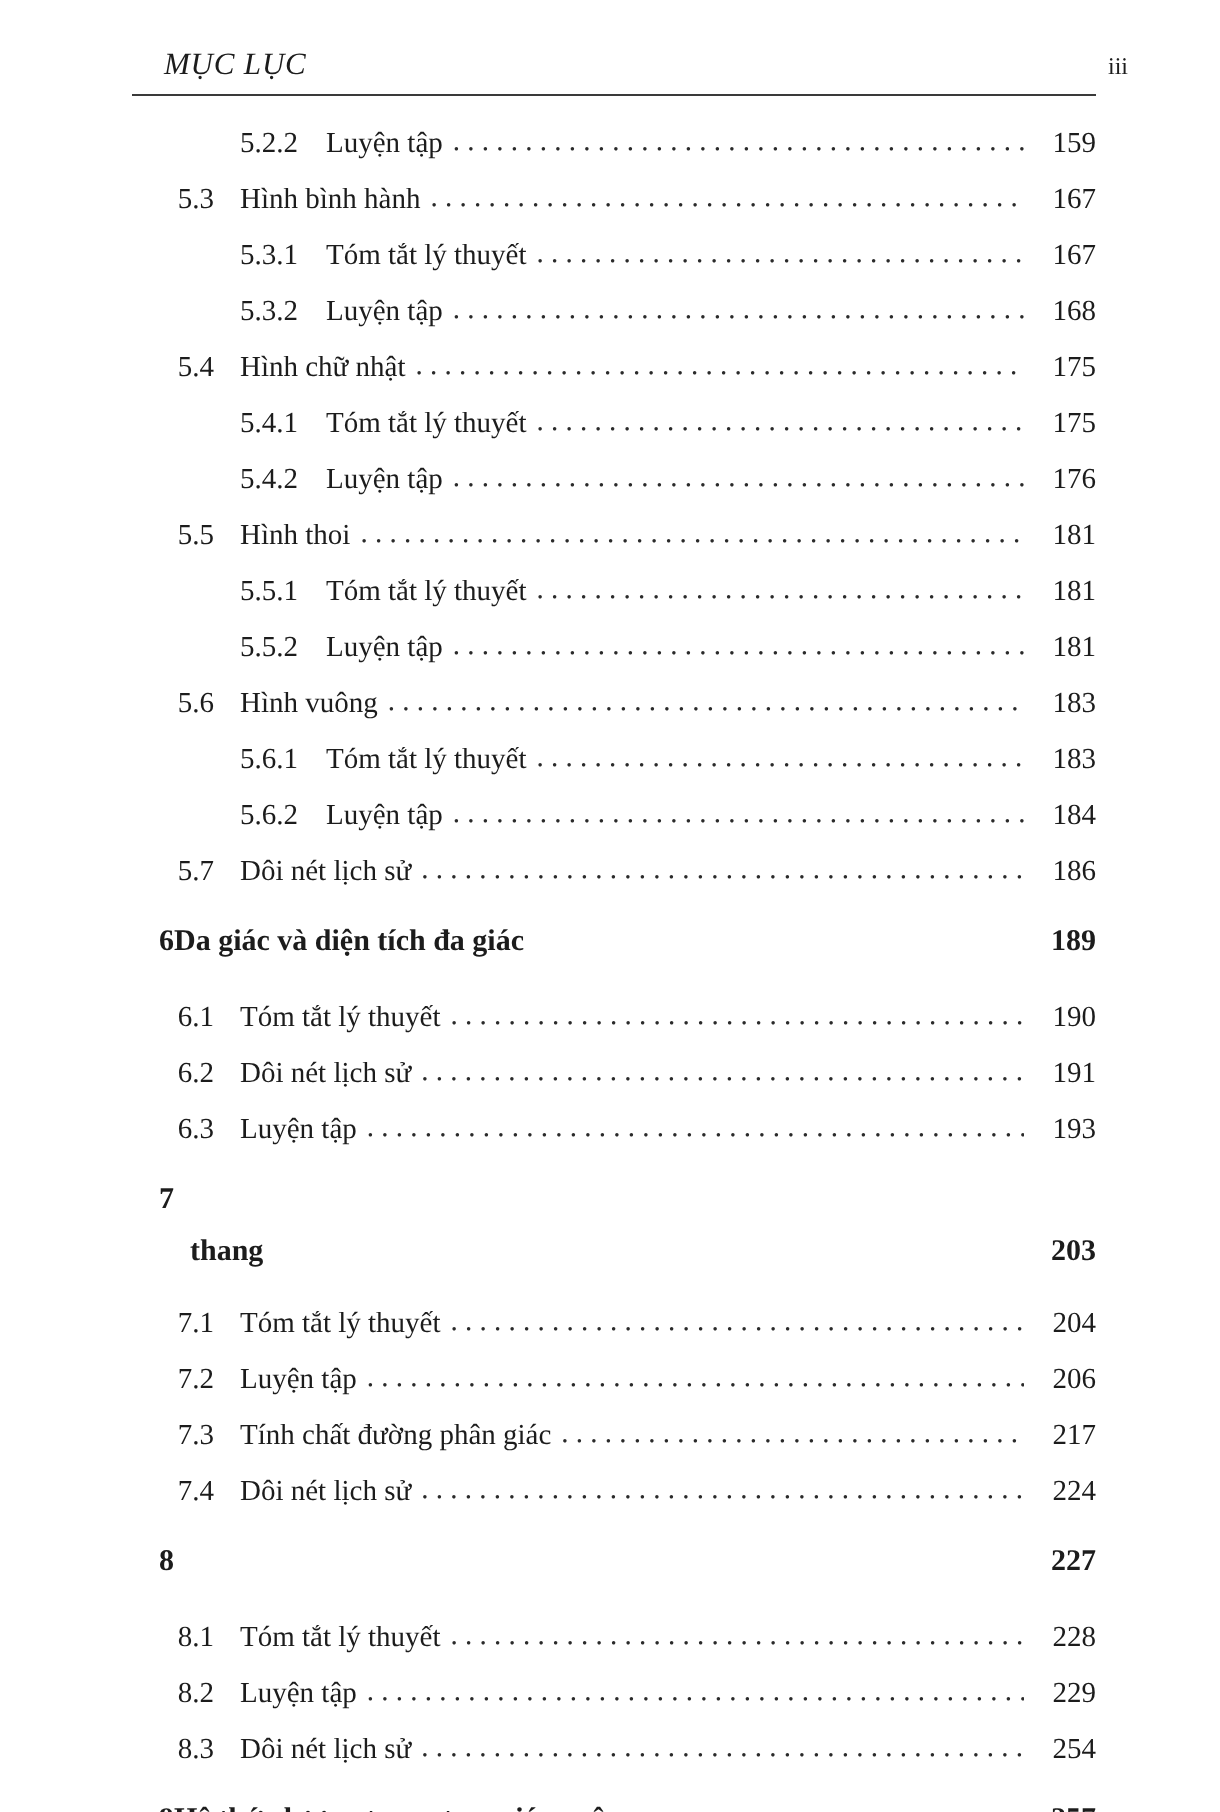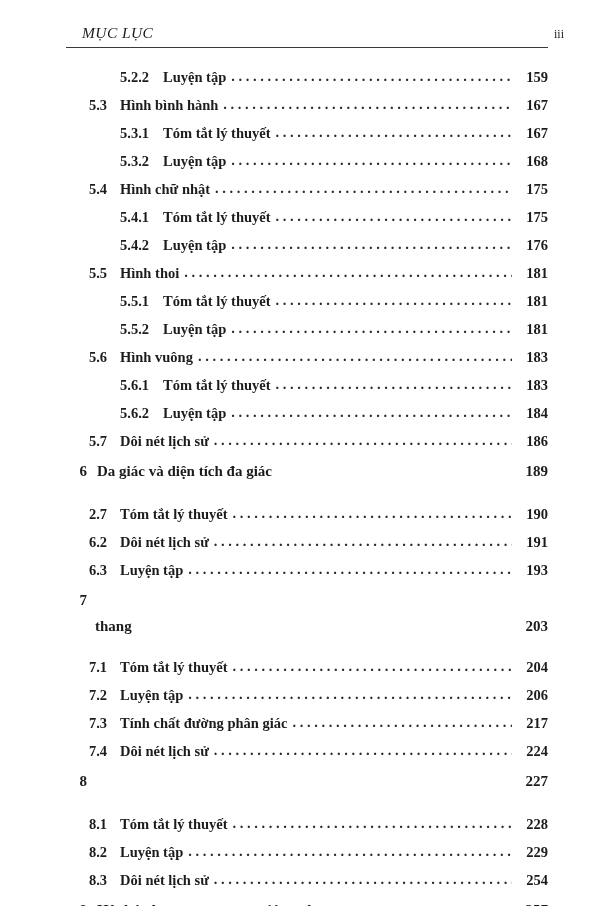--- a/index.html
+++ b/index.html
@@ -55,24 +55,23 @@
   
   .toc {
     position: absolute;
     left: 66px;
     top: 58px;
     width: 482px;
   }
 
   .toc-row {
     display: flex;
-    align-items: flex-end;
+    align-items: center;
     width: 482px;
     box-sizing: border-box;
-    font-weight: bold;
   }
 
   
   .row-num {
     flex: 0 0 auto;
     text-align: right;
     white-space: nowrap;
   }
 
   .row-label {
@@ -97,21 +96,21 @@
   }
 
   
   .lvl-chapter {
     font-weight: bold;
     font-size: 15px;
     height: 30px;
     align-items: baseline;
   }
   .lvl-chapter .row-num   { width: 21px; margin-right: 0; }
-  .lvl-chapter .row-label { margin-left: 10px; text-align: center; }
+  .lvl-chapter .row-label { margin-left: 0; text-align: center; }
   .lvl-chapter .row-page  { width: 34px; }
   .lvl-chapter .row-leader { color: transparent; }
 
   
   .chapter-wrap {
     width: 482px;
   }
   .chapter-line1 {
     display: flex;
     align-items: baseline;
@@ -257,21 +256,21 @@
         <span class="row-leader"> . . . . . . . . . . . . . . . . . . . . . . . . . . . . . . . . . . . . . . . . . . . . . . . . . . . . . . . . . . . . . . . . . . . . . . . . . . . . . . . . . . . . . . . . . .</span>
         <span class="row-page">186</span>
       </div>
       <div class="toc-row lvl-chapter gap-before gap-after">
         <span class="row-num">6</span>
         <span class="row-label">Da giác và diện tích đa giác</span>
         <span class="row-leader"></span>
         <span class="row-page">189</span>
       </div>
       <div class="toc-row lvl-section">
-        <span class="row-num">2.7</span>
+        <span class="row-num">6.1</span>
         <span class="row-label">Tóm tắt lý thuyết</span>
         <span class="row-leader"> . . . . . . . . . . . . . . . . . . . . . . . . . . . . . . . . . . . . . . . . . . . . . . . . . . . . . . . . . . . . . . . . . . . . . . . . . . . . . . . . . . . . . . . . . .</span>
         <span class="row-page">190</span>
       </div>
       <div class="toc-row lvl-section">
         <span class="row-num">6.2</span>
         <span class="row-label">Dôi nét lịch sử</span>
         <span class="row-leader"> . . . . . . . . . . . . . . . . . . . . . . . . . . . . . . . . . . . . . . . . . . . . . . . . . . . . . . . . . . . . . . . . . . . . . . . . . . . . . . . . . . . . . . . . . .</span>
         <span class="row-page">191</span>
       </div>

